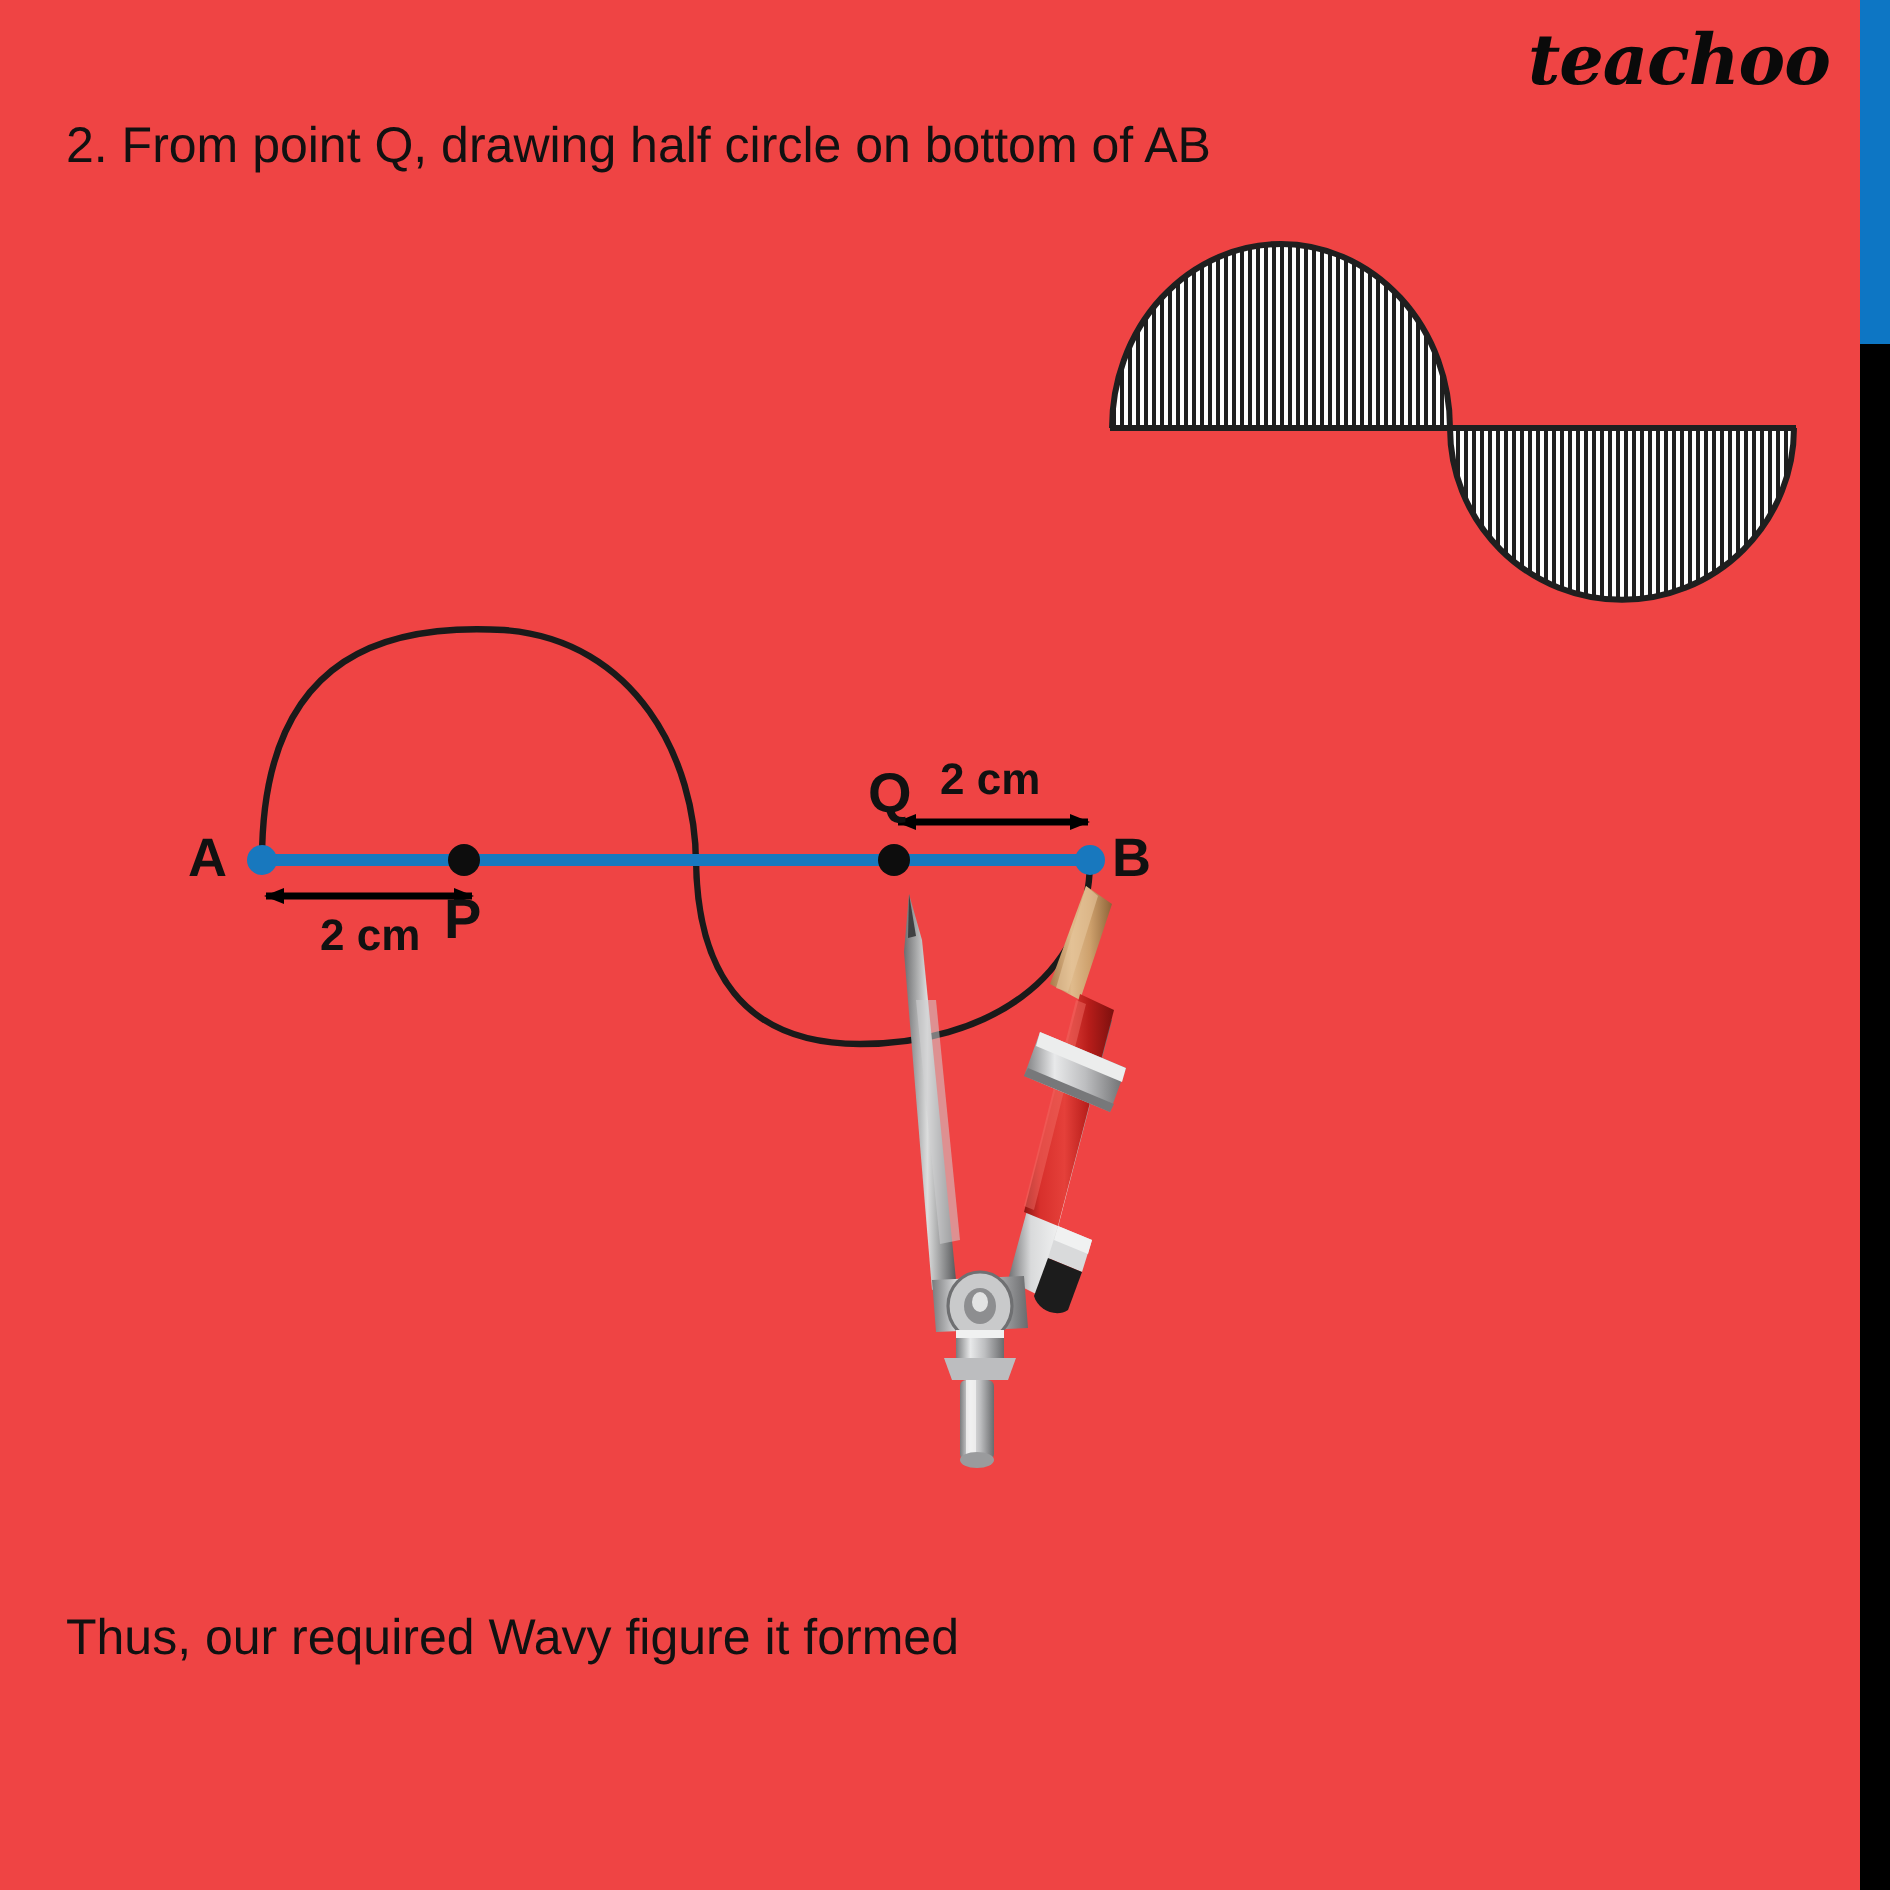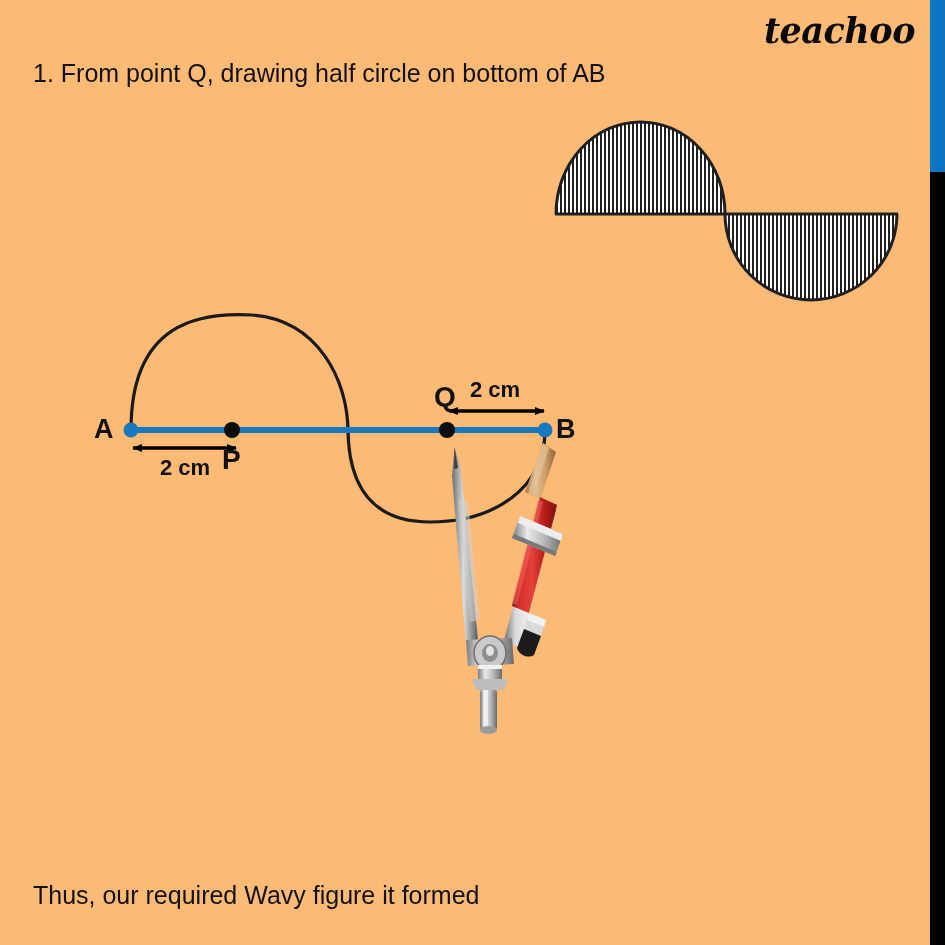--- a/index.html
+++ b/index.html
@@ -8,21 +8,21 @@
     background: #ffffff;
   }
   body {
     font-family: "Liberation Sans", sans-serif;
     -webkit-font-smoothing: antialiased;
   }
   #page {
     position: relative;
     width: 945px;
     height: 945px;
-    background: #fdba74;
+    background: #ef4444;
     overflow: hidden;
   }
 
   
   .edge-bar {
     position: absolute;
     right: 0;
     width: 15px;
   }
   #edge-blue { top: 0; height: 172px; background: #0d76c4; }
@@ -46,21 +46,21 @@
   
   .body-text {
     position: absolute;
     font-family: "Liberation Sans", sans-serif;
     font-size: 25px;
     color: #111111;
     white-space: nowrap;
     line-height: 1.2;
   }
   #step-heading { left: 33px; top: 58px; }
-  #conclusion  { left: 33px; top: 880px; }
+  #conclusion  { left: 33px; top: 804px; }
 
   
   .overlay {
     position: absolute;
     left: 0;
     top: 0;
     width: 945px;
     height: 945px;
     pointer-events: none;
   }
@@ -84,21 +84,21 @@
 </head>
 <body>
 
 <div id="page">
 
   <div class="edge-bar" id="edge-blue"></div>
   <div class="edge-bar" id="edge-black"></div>
 
   <div id="brand">teachoo</div>
 
-  <div class="body-text" id="step-heading">1. From point Q, drawing half circle on bottom of AB</div>
+  <div class="body-text" id="step-heading">2. From point Q, drawing half circle on bottom of AB</div>
 
   <svg class="overlay" id="wave-logo-svg" viewBox="0 0 945 945">
     <defs>
 
       <pattern id="vhatch" width="4" height="4" patternUnits="userSpaceOnUse">
         <rect x="0" y="0" width="4" height="4" fill="#ffffff"></rect>
         <rect x="0" y="0" width="2" height="4" fill="#1f1f1f"></rect>
       </pattern>
       <clipPath id="clip-upper-lobe">
         <path d="M 556 214 A 84.5 92 0 0 1 725 214 Z"></path>

